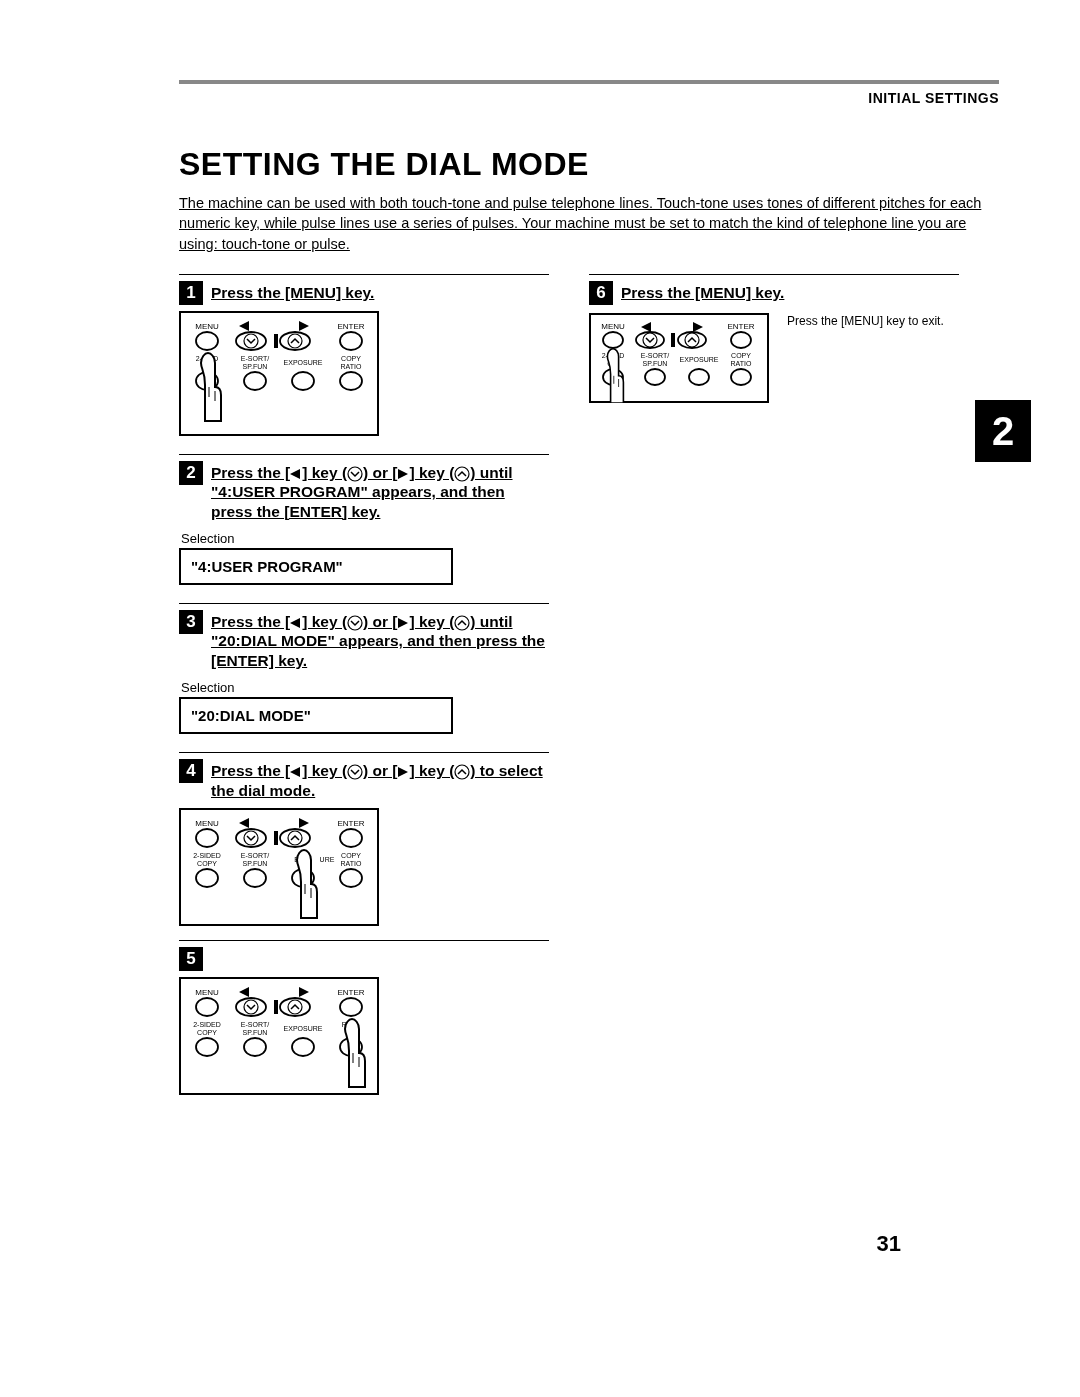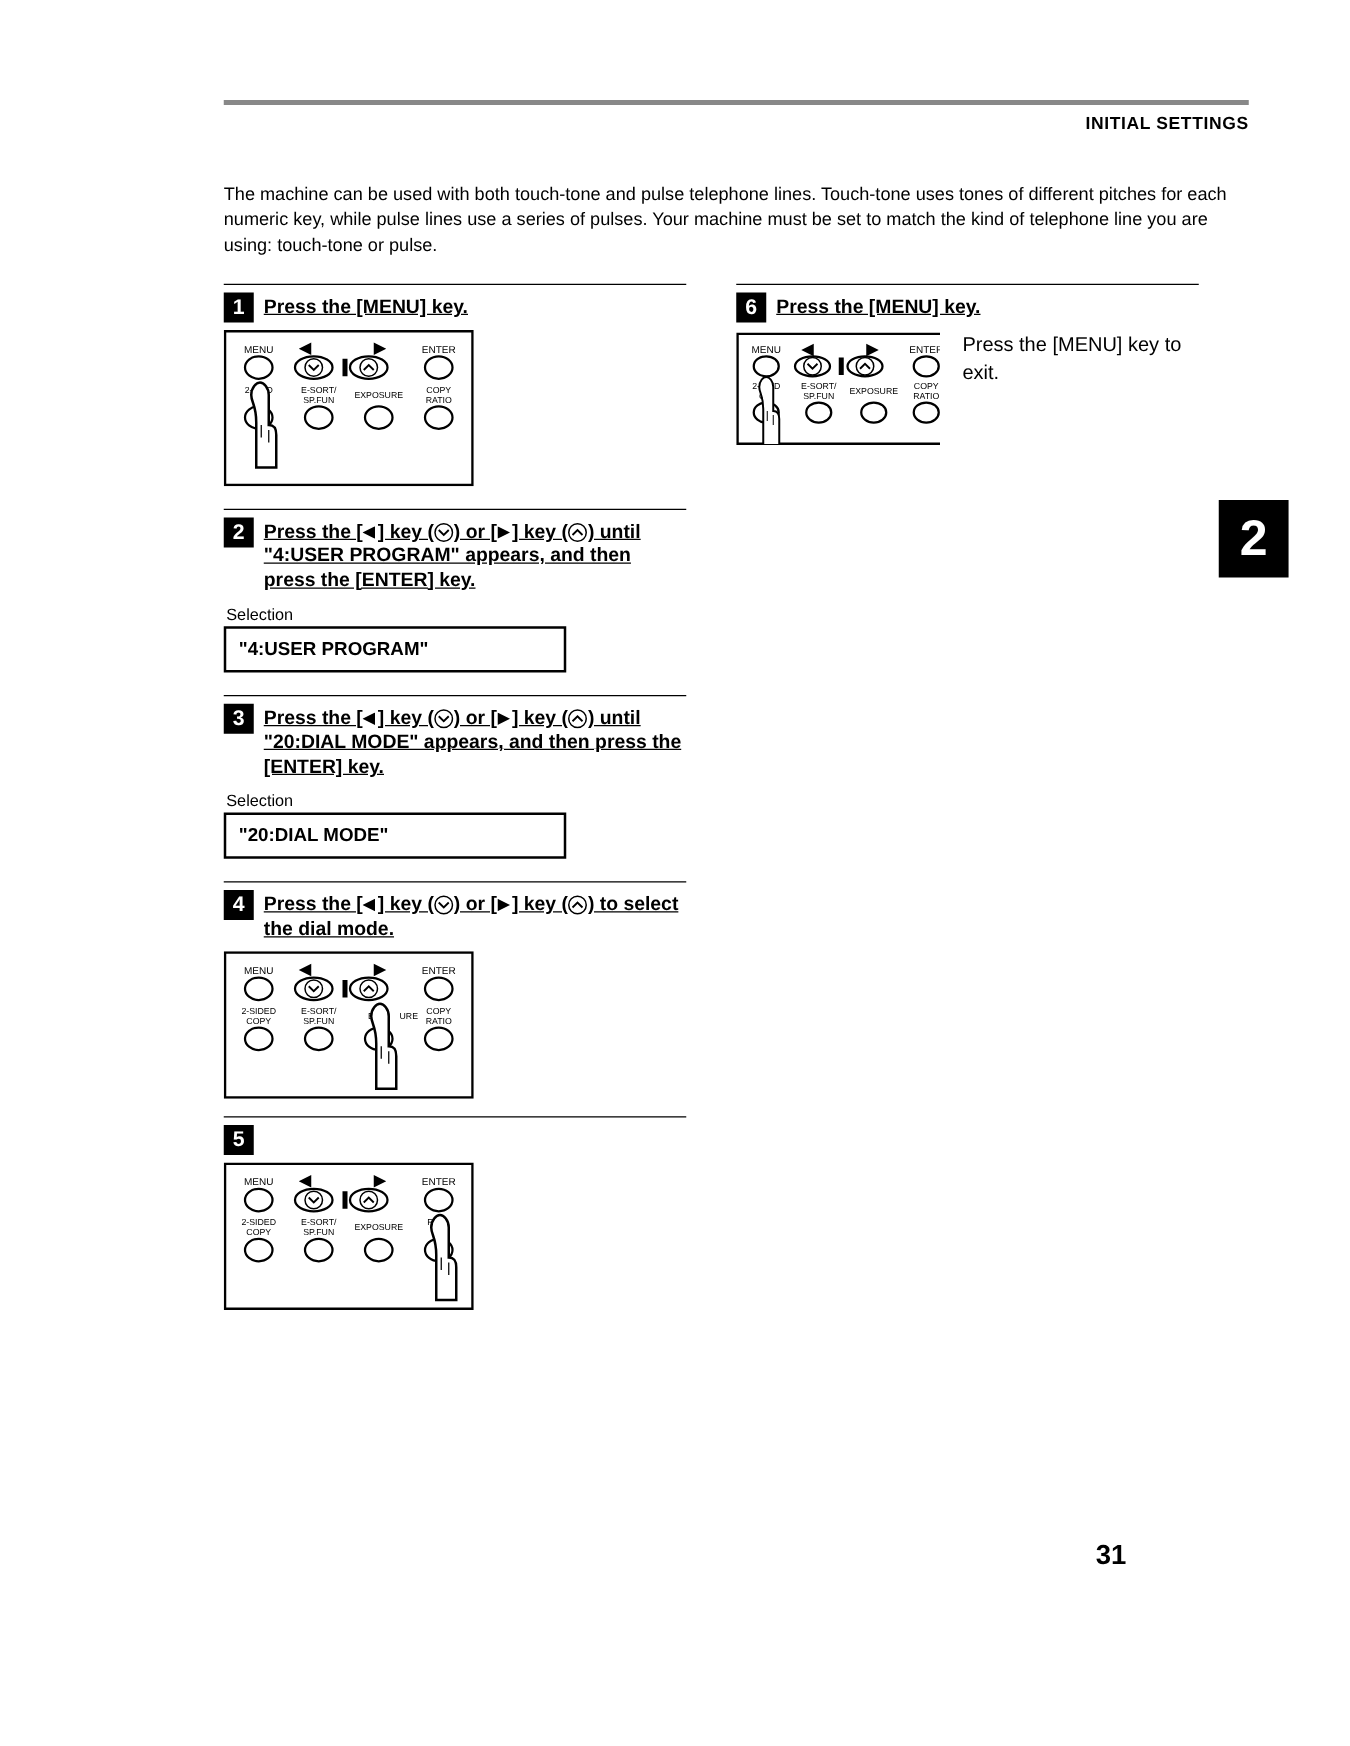--- a/index.html
+++ b/index.html
@@ -38,20 +38,21 @@
   .page-title {
     font-size: 32px;
     font-weight: bold;
     letter-spacing: 0.5px;
     margin-bottom: 10px;
   }
   .intro {
     font-size: 14.5px;
     line-height: 1.4;
     margin-bottom: 14px;
+    text-decoration: underline;
   }
   .columns {
     display: flex;
     gap: 40px;
   }
   .col {
     width: 370px;
   }
   .step-hr {
     border: none;
@@ -98,21 +99,21 @@
     font-weight: bold;
     font-size: 15px;
   }
   .step-body-row {
     display: flex;
     gap: 18px;
     align-items: flex-start;
     margin-top: 8px;
   }
   .side-text {
-    font-size: 16px;
+    font-size: 12px;
     line-height: 1.4;
   }
   
   .panel-svg {
     display: block;
   }
   
   .page-tab {
     position: absolute;
     right: 0;
@@ -166,20 +167,21 @@
     </g>
   </defs>
 </svg>
 
 <div class="page">
   <div class="inner">
 
     <div class="rule"></div>
     <div class="section-title">INITIAL SETTINGS</div>
 
+    <div class="page-title">SETTING THE DIAL MODE</div>
 
     <div class="intro">The machine can be used with both touch-tone and pulse telephone lines. Touch-tone uses tones of different pitches for each numeric key, while pulse lines use a series of pulses. Your machine must be set to match the kind of telephone line you are using: touch-tone or pulse.</div>
 
     <div class="columns">
 
       <div class="col">
 
         <hr class="step-hr">
         <div class="step-header">
           <div class="step-num">1</div>

